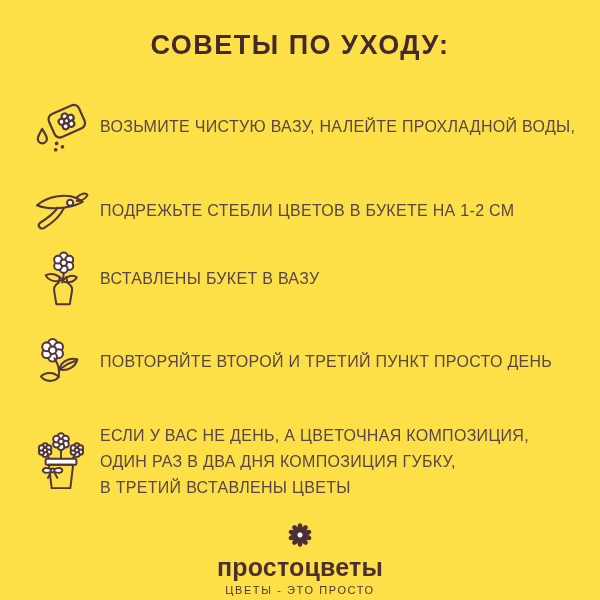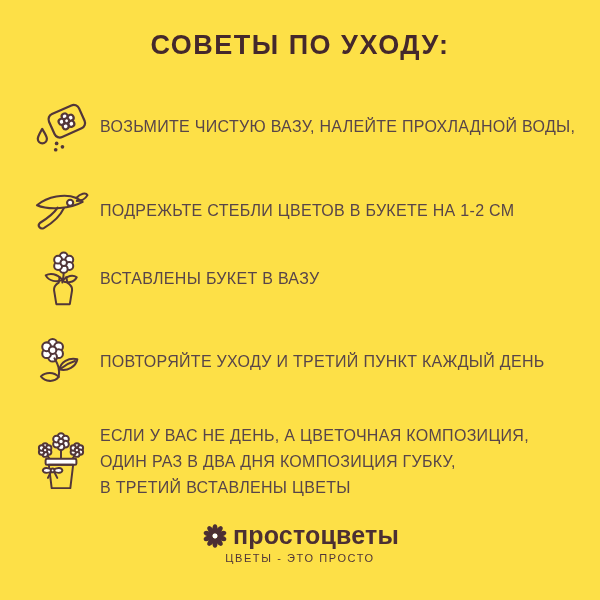--- a/index.html
+++ b/index.html
@@ -59,20 +59,21 @@
     left: 0;
     width: 100%;
     display: flex;
     flex-direction: column;
     align-items: center;
   }
   .logo-line {
     display: flex;
     align-items: center;
     gap: 4px;
+    flex-direction: column;
   }
   .brand-name {
     font-size: 25px;
     font-weight: 700;
     letter-spacing: 0.2px;
     color: #4b2f33;
   }
   .tagline {
     margin-top: 2px;
     font-size: 11px;
@@ -166,21 +167,21 @@
           <circle cx="14.6" cy="13.7" r="4.7" fill="#fff"></circle>
           <circle cx="21" cy="17.4" r="4" fill="#fff"></circle>
           <path d="M23 26 C27 33 29 38 27.5 46"></path>
           <path d="M28.5 38 C29.5 30 38 25 47.5 27 C46 35 37 40 28.5 38 Z"></path>
           <path d="M30 37 C35 33 40 30.5 45 29"></path>
           <path d="M27.5 46 C22.5 40.5 13.5 40.5 8.5 45.5 C13 51.5 23 52 27.5 46 Z"></path>
         </g>
       </svg>
     </div>
     <div class="tip-text">
-      <div>ПОВТОРЯЙТЕ УХОДУ И ТРЕТИЙ ПУНКТ КАЖДЫЙ ДЕНЬ</div>
+      <div>ПОВТОРЯЙТЕ ВТОРОЙ И ТРЕТИЙ ПУНКТ ПРОСТО ДЕНЬ</div>
     </div>
   </div>
 
   <div class="tip-row row-5">
     <div class="icon-box">
       <svg width="56" height="64" viewBox="0 0 60 66">
         <g fill="none" stroke="#523639" stroke-width="2.1" stroke-linecap="round" stroke-linejoin="round">
           <path d="M30 17 L30 29"></path>
           <path d="M14 24 L18 30"></path>
           <path d="M46 24 L42 30"></path>

